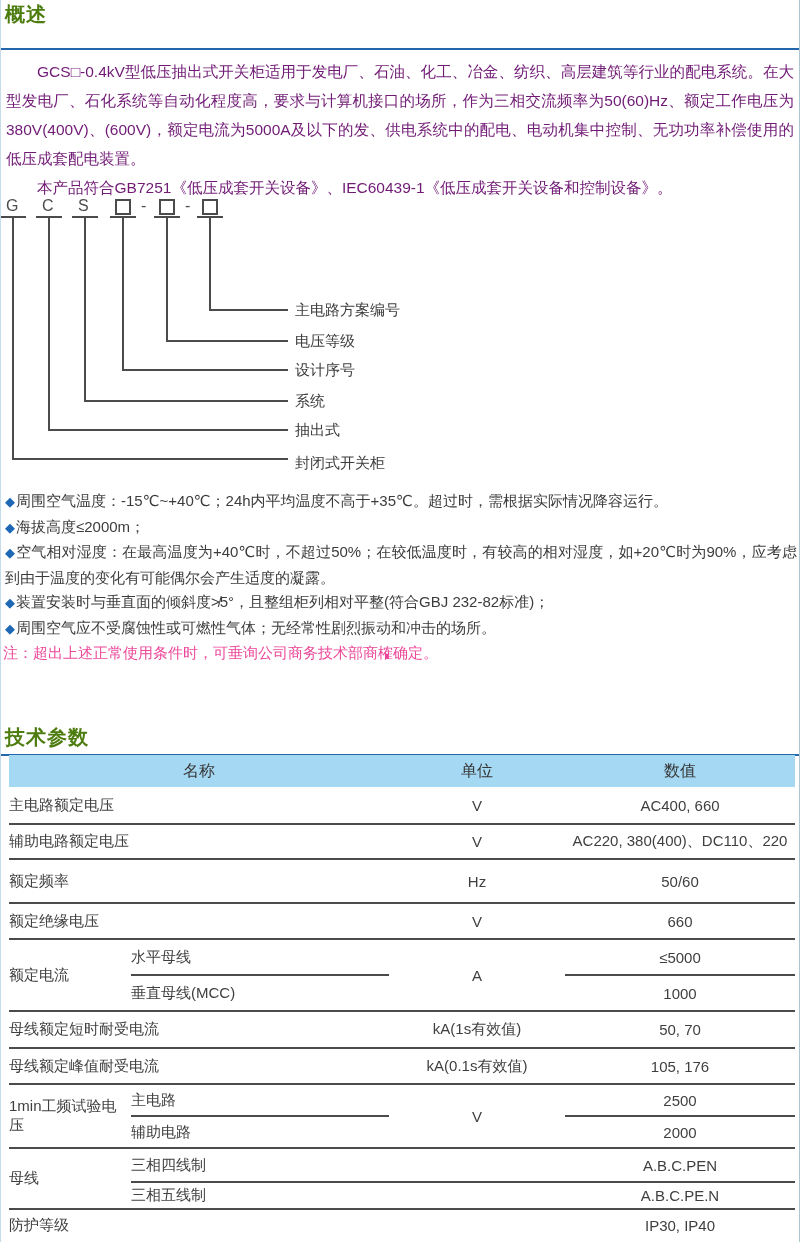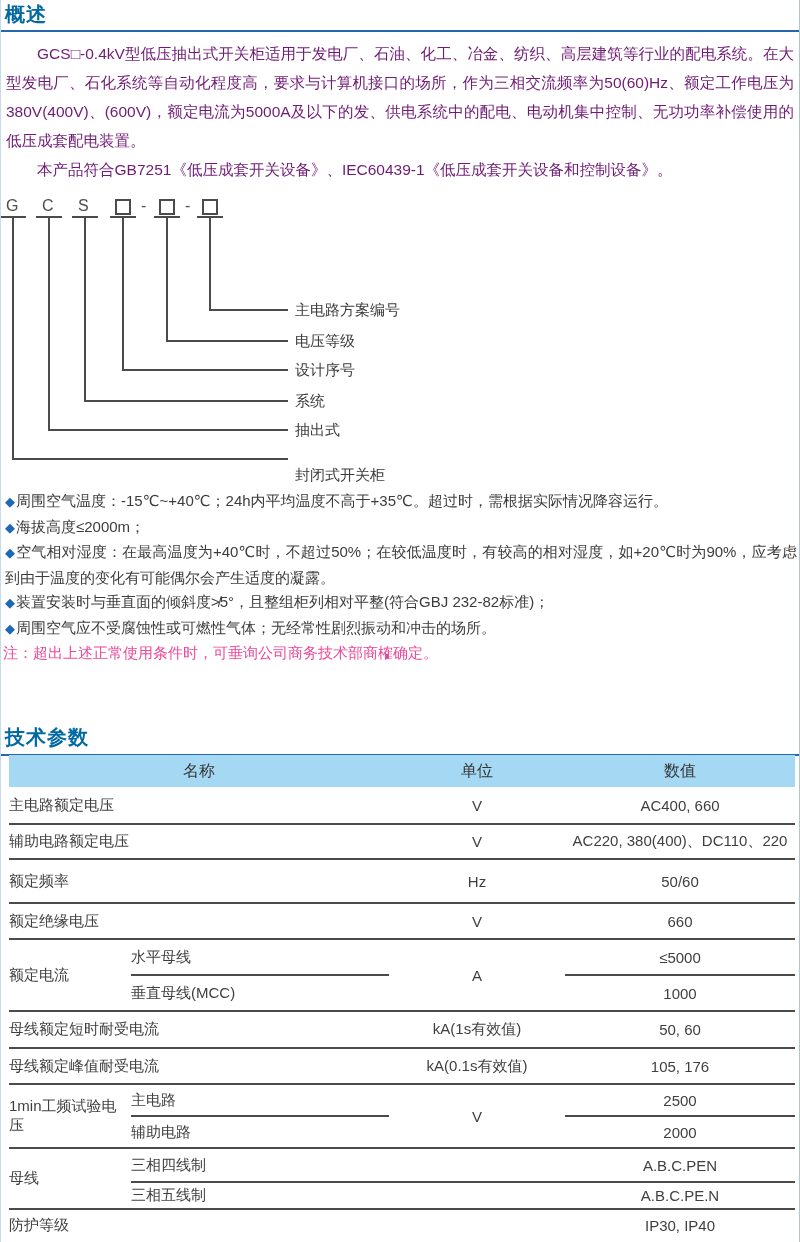--- a/index.html
+++ b/index.html
@@ -5,22 +5,22 @@
   html,body{margin:0;padding:0;background:#ffffff;}
   #page{
     position:relative;width:798px;height:1242px;margin:0;
     background:#ffffff;overflow:hidden;
     border-left:1px solid #c6dcea;border-right:1px solid #aec6d2;
     font-family:"Liberation Sans","DejaVu Sans",sans-serif;
     color:#3e3e3e;
   }
   .sec{position:absolute;left:0;right:0;}
   .h-blue{
-    margin:0;padding:1px 0 2px 4px;
-    font-size:20px;font-weight:bold;color:#0369a1;letter-spacing:1px;
+    margin:0;padding:1px 0 20px 4px;
+    font-size:20px;font-weight:bold;color:#4d7c0f;letter-spacing:1px;
   }
   .h-rule{border-bottom:2px solid #2467ac;}
   
   .para{margin:7px 5px 0 5px;font-size:15.5px;line-height:29px;
         text-indent:2em;text-align:justify;color:#701a75;}
   .para2{margin-top:0;}
   
   .diagram{position:absolute;left:0;top:22px;width:798px;height:280px;}
   .code-ch{position:absolute;top:3px;font-size:16px;color:#4d4d4d;}
   .code-sq{position:absolute;top:5px;width:12px;height:12px;border:2px solid #4b4b4b;background:#fff;}
@@ -87,21 +87,21 @@
       <i class="hln" style="left:121px;top:175px;width:166px;"></i>
       <i class="hln" style="left:83px;top:206px;width:204px;"></i>
       <i class="hln" style="left:47px;top:235px;width:240px;"></i>
       <i class="hln" style="left:11px;top:264px;width:276px;"></i>
 
       <span class="dlabel" style="top:107px;">主电路方案编号</span>
       <span class="dlabel" style="top:138px;">电压等级</span>
       <span class="dlabel" style="top:167px;">设计序号</span>
       <span class="dlabel" style="top:198px;">系统</span>
       <span class="dlabel" style="top:227px;">抽出式</span>
-      <span class="dlabel" style="top:272px;">封闭式开关柜</span>
+      <span class="dlabel" style="top:260px;">封闭式开关柜</span>
     </div>
   </div>
 
   <div class="sec" style="top:478px;">
     <div class="cond-list">
       <div class="cond-item"><span class="diamond">◆</span><span>周围空气温度：-15℃~+40℃；24h内平均温度不高于+35℃。超过时，需根据实际情况降容运行。</span></div>
       <div class="cond-item"><span class="diamond">◆</span><span>海拔高度≤2000m；</span></div>
       <div class="cond-item"><span class="diamond">◆</span><span>空气相对湿度：在最高温度为+40℃时，不超过50%；在较低温度时，有较高的相对湿度，如+20℃时为90%，应考虑到由于温度的变化有可能偶尔会产生适度的凝露。</span></div>
       <div class="cond-item"><span class="diamond">◆</span><span>装置安装时与垂直面的倾斜度≯5°，且整组柜列相对平整(符合GBJ 232-82标准)；</span></div>
       <div class="cond-item"><span class="diamond">◆</span><span>周围空气应不受腐蚀性或可燃性气体；无经常性剧烈振动和冲击的场所。</span></div>
@@ -150,21 +150,21 @@
         <td rowspan="2" class="cmid">A</td>
         <td class="cval">≤5000</td>
       </tr>
       <tr style="height:36px;">
         <td class="csub subsep">垂直母线(MCC)</td>
         <td class="cval subsep">1000</td>
       </tr>
       <tr class="sep" style="height:37px;">
         <td colspan="2" class="cname">母线额定短时耐受电流</td>
         <td class="cmid">kA(1s有效值)</td>
-        <td class="cval">50, 60</td>
+        <td class="cval">50, 70</td>
       </tr>
       <tr class="sep" style="height:36px;">
         <td colspan="2" class="cname">母线额定峰值耐受电流</td>
         <td class="cmid">kA(0.1s有效值)</td>
         <td class="cval">105, 176</td>
       </tr>
       <tr class="sep" style="height:32px;">
         <td rowspan="2" class="cname">1min工频试验电压</td>
         <td class="csub">主电路</td>
         <td rowspan="2" class="cmid">V</td>

